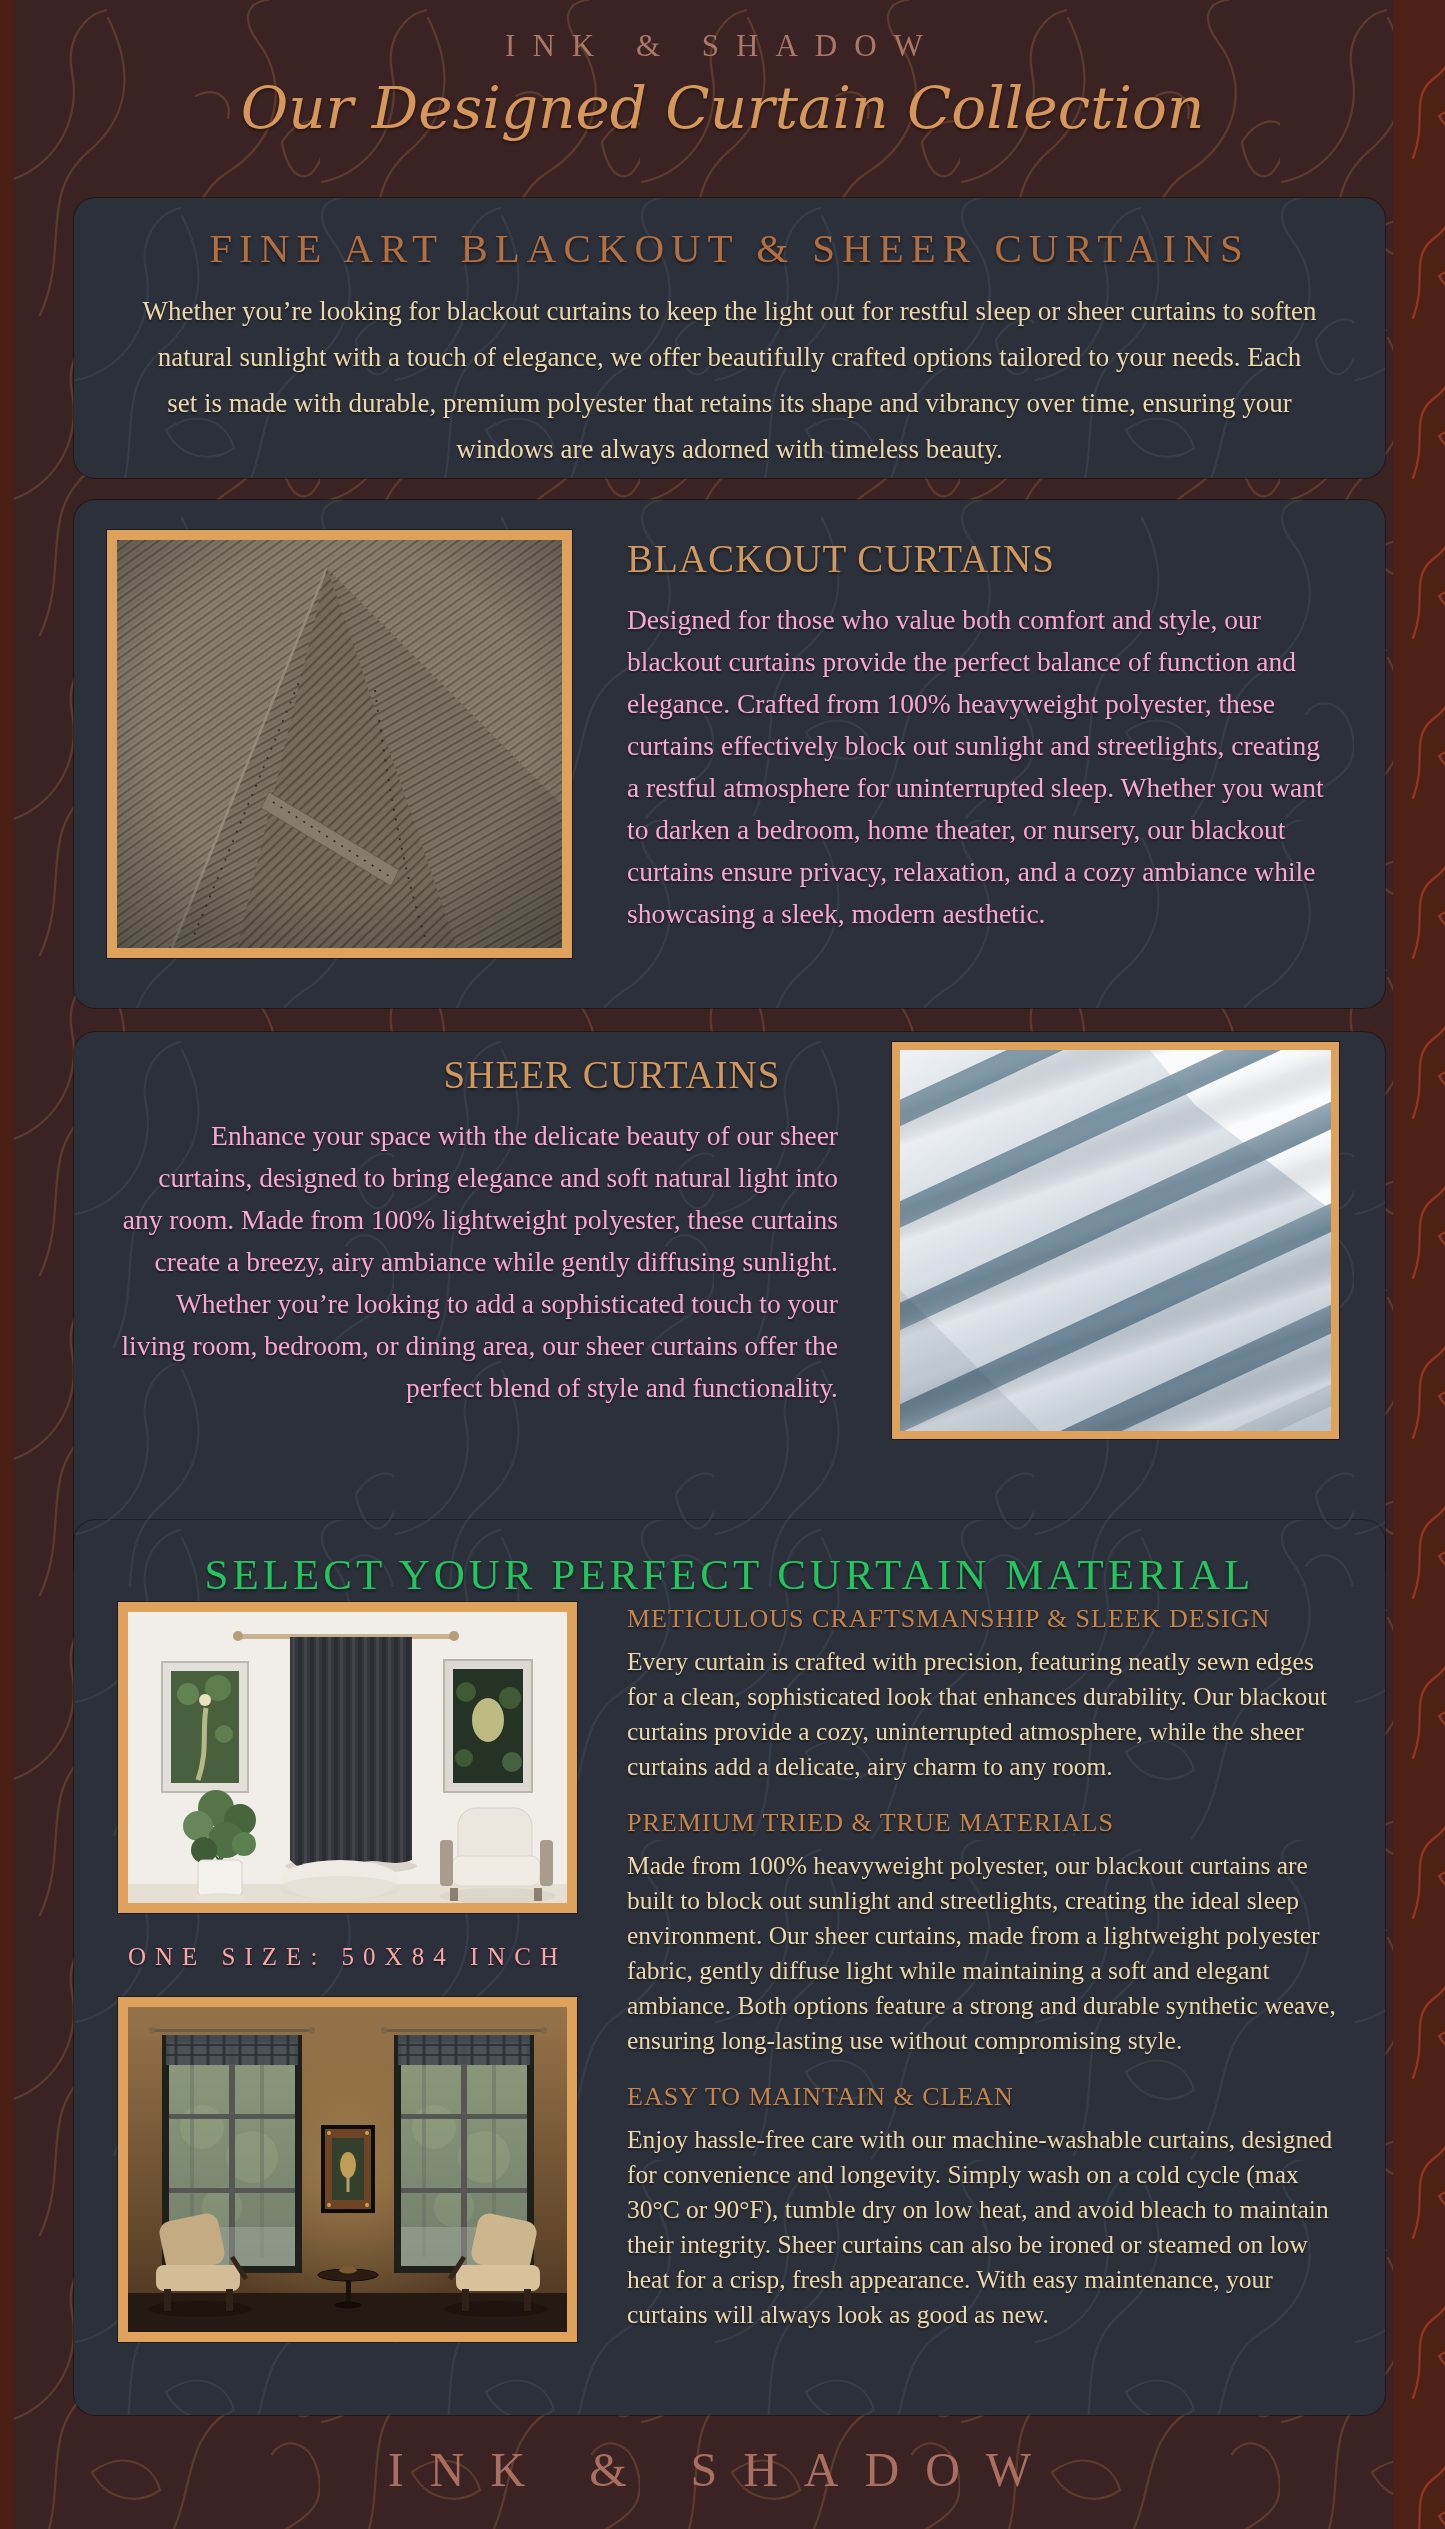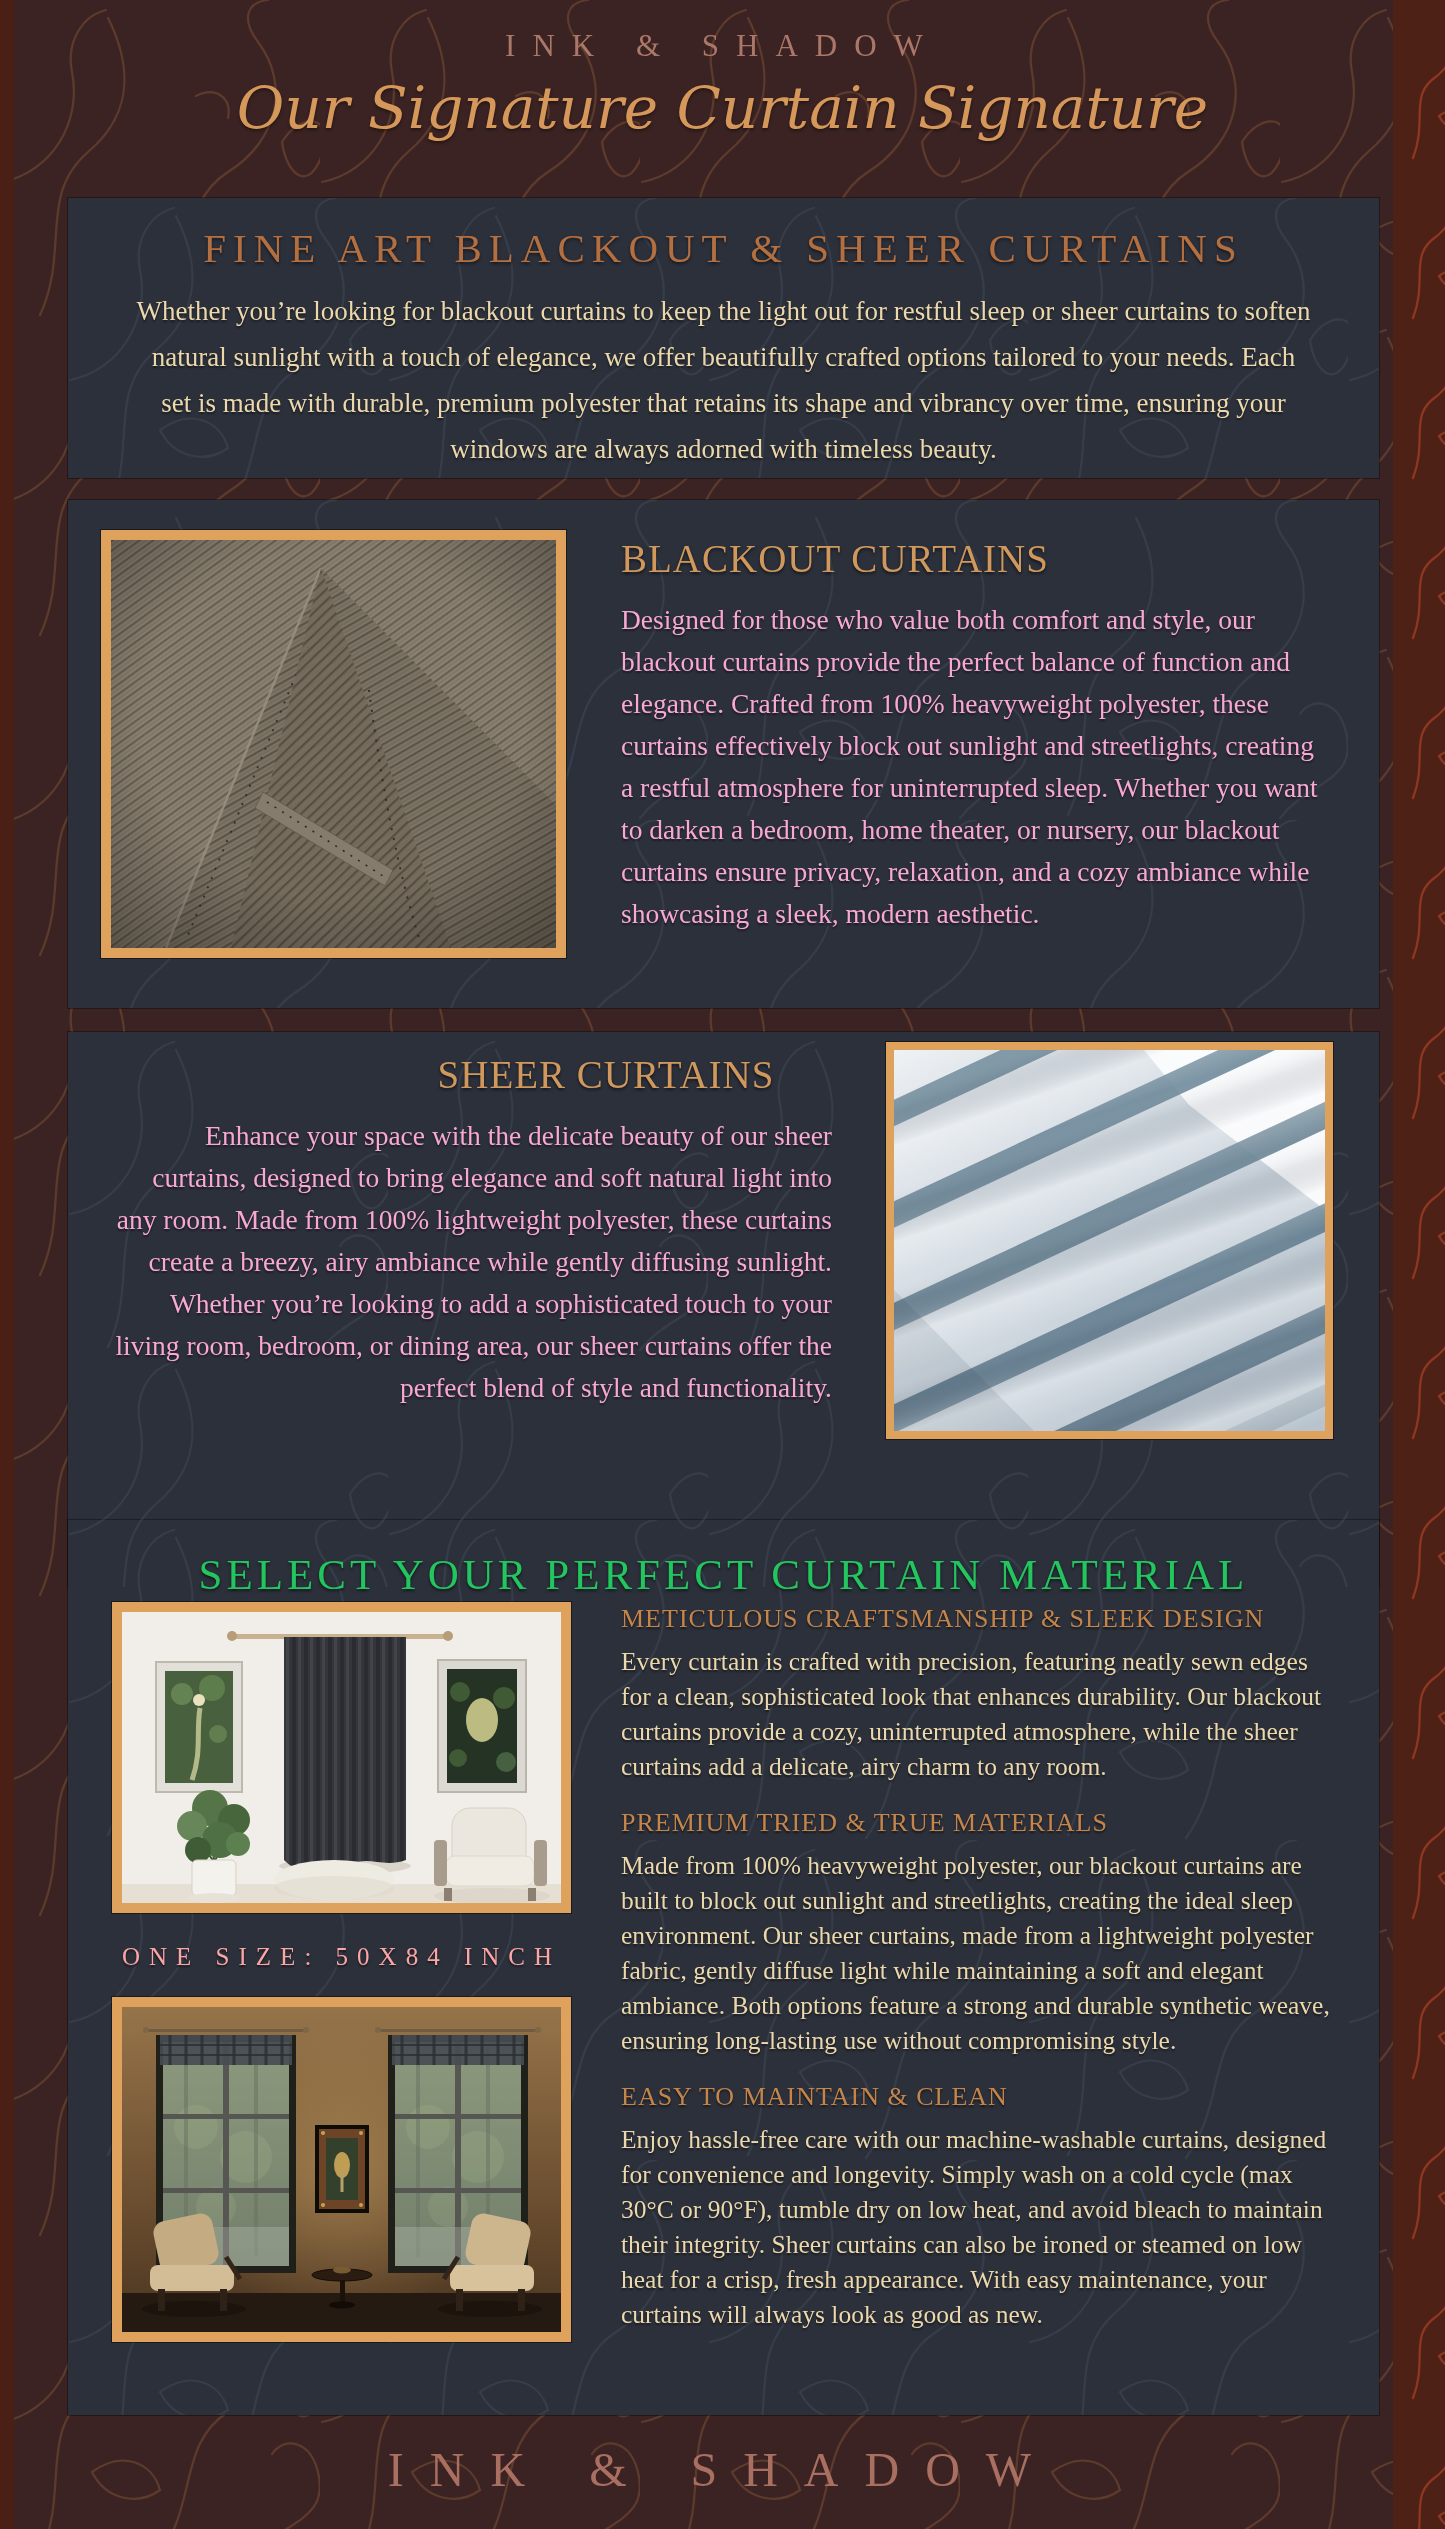--- a/index.html
+++ b/index.html
@@ -13,22 +13,22 @@
   .stripe.right{right:0;width:52px;background:#4e2117;}
   .stripe.left{left:0;width:14px;background:#4a2016;}
 
   .brand{position:absolute;top:28px;left:0;width:100%;text-align:center;
     color:#ab7768;font-size:31px;letter-spacing:17px;}
   .script{position:absolute;top:74px;left:0;width:100%;text-align:center;
     color:#d6975b;font-size:58px;font-style:italic;
     font-family:"DejaVu Serif","Liberation Serif",serif;
     text-shadow:0 2px 3px rgba(0,0,0,.4);}
 
-  .panel{position:absolute;left:68px;width:1311px;background:#2b303b;
-    overflow:hidden;box-shadow:0 0 0 1px rgba(0,0,0,.35);}
+  .panel{position:absolute;left:74px;width:1311px;background:#2b303b;
+    overflow:hidden;box-shadow:0 0 0 1px rgba(0,0,0,.35);border-radius:21px;}
   .panel > .content{position:relative;z-index:2;}
   .panel .pat-abs{opacity:.45;z-index:1;}
 
   .panel.intro{top:198px;height:280px;text-align:center;}
   .intro h1{margin:26px 0 0;font-weight:normal;font-size:41px;letter-spacing:7px;
     color:#b46f41;text-shadow:0 2px 3px rgba(0,0,0,.5);}
   .intro p{margin:16px auto 0;width:1175px;font-size:27px;line-height:46px;
     color:#ecd8ab;text-shadow:0 2px 2px rgba(0,0,0,.45);}
 
   .panel.blackout{top:500px;height:508px;}
@@ -113,21 +113,21 @@
             <path d="M46,116 C61,105 76,111 80,125 C69,133 53,130 46,116 Z"></path>
             <path d="M100,60 C110,40 130,40 124,64 C118,84 104,76 100,60 Z"></path>
           </g>
         </pattern>
       </defs>
       <rect width="100%" height="100%" fill="url(#fpR)" opacity="0.85"></rect>
     </svg>
   </div>
 
   <div class="brand">INK &amp; SHADOW</div>
-  <div class="script">Our Signature Curtain Signature</div>
+  <div class="script">Our Designed Curtain Collection</div>
 
   <section class="panel intro">
     <svg class="pat-abs">
       <defs>
         <pattern id="fp1" width="320" height="320" patternUnits="userSpaceOnUse">
           <g fill="none" stroke="#454e5c" stroke-width="2.2" stroke-linecap="round">
             <path d="M40,315 C70,250 38,195 88,152 C138,110 128,58 108,18"></path>
             <path d="M158,318 C198,262 178,204 228,172 C278,141 290,84 258,42 C240,18 248,2 268,0"></path>
             <path d="M2,182 C52,172 82,122 72,72 C66,42 82,16 106,10"></path>
             <path d="M92,232 C122,210 152,222 160,250 C138,266 106,260 92,232 Z"></path>

